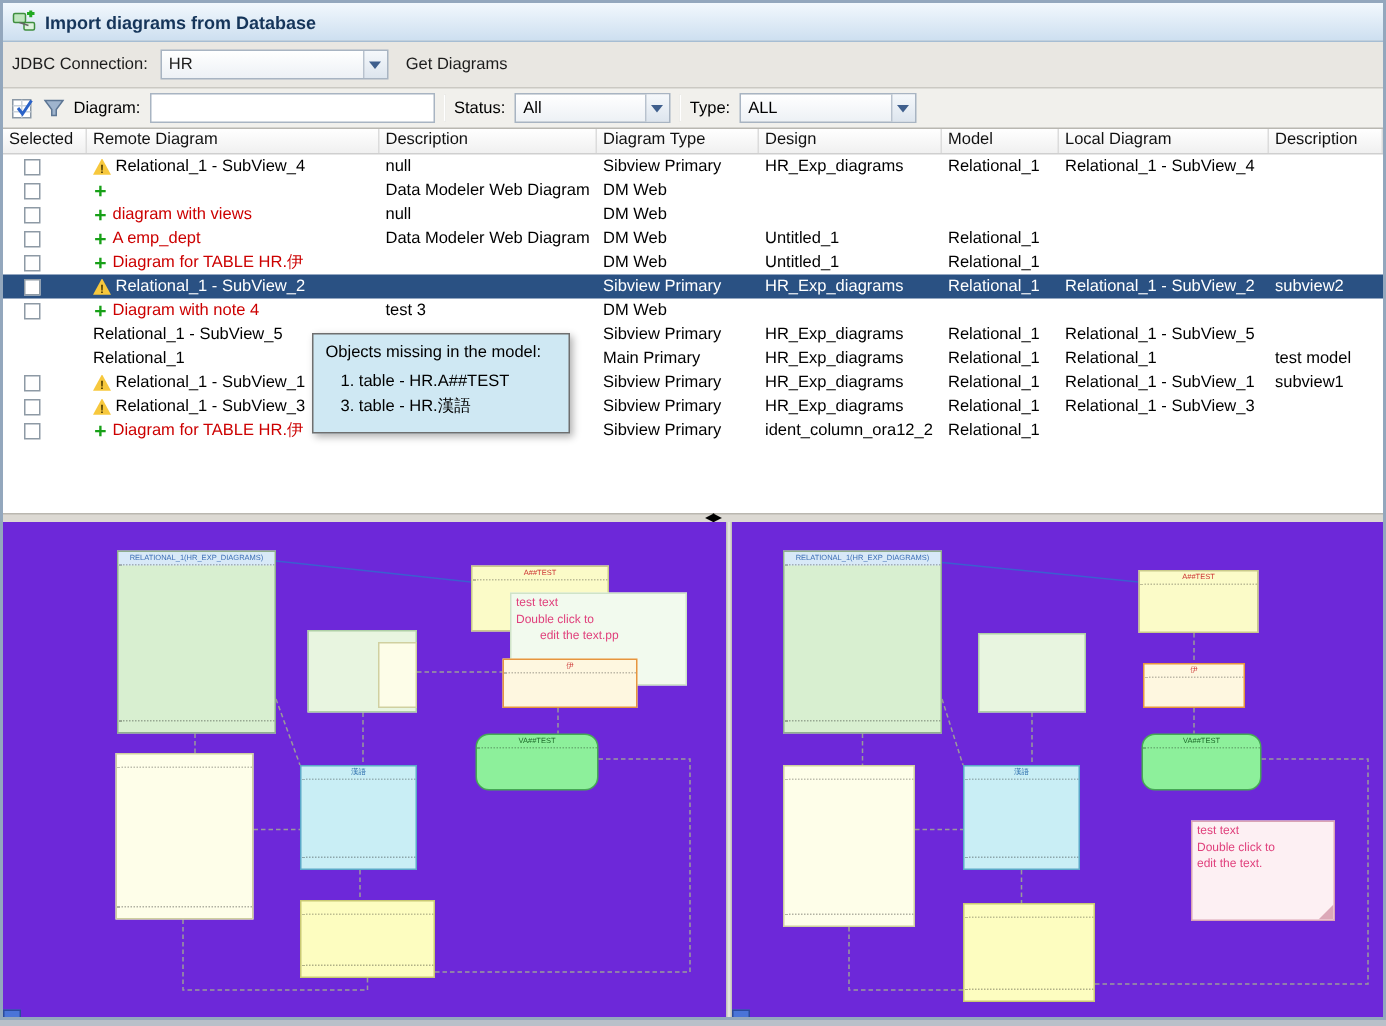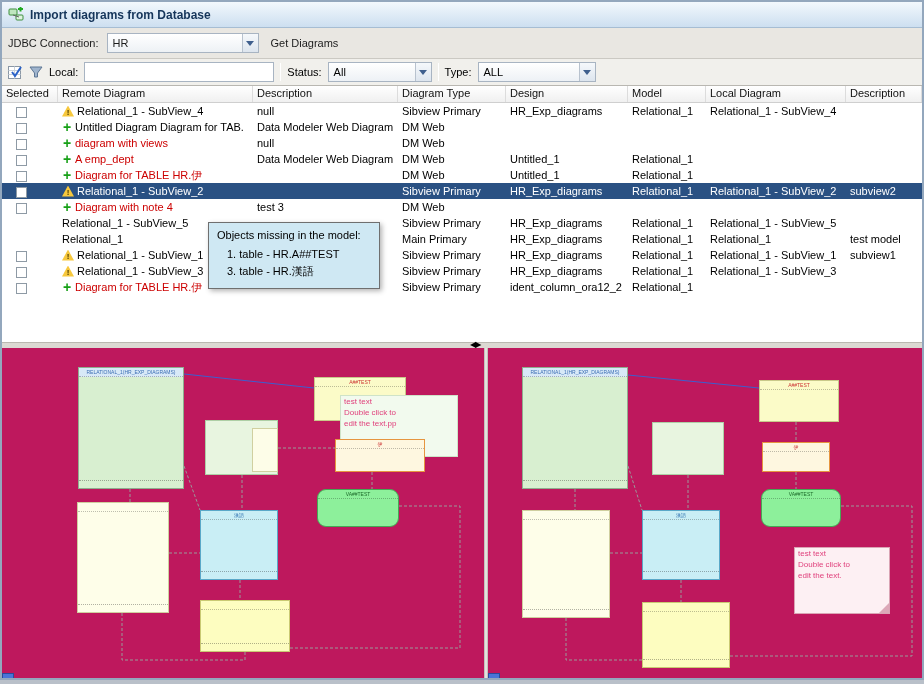--- a/index.html
+++ b/index.html
@@ -51,21 +51,21 @@
   .tooltip { position:absolute; left:206px; top:136px; width:172px; background:#cfe8f3;
              border:1px solid #6f6f6f; padding:6px 8px 8px; font-size:11px; z-index:6;
              box-shadow:2px 2px 5px rgba(0,0,0,.3); color:#000; }
   .tooltip .tt-title { margin-bottom:5px; }
   .tooltip .tt-item { line-height:17px; padding-left:10px; white-space:nowrap; }
   
   .hsplit { position:relative; height:6px; background:#dcd9d3; border-top:1px solid #bab7b0; }
   .hsplit .arrows { position:absolute; left:468px; top:-3px; font-size:8px; color:#000;
                     letter-spacing:-1px; }
   .preview { position:relative; height:331px; background:#fff; display:flex; }
-  .panel { position:relative; overflow:hidden; background:#be185d; }
+  .panel { position:relative; overflow:hidden; background:#6d28d9; }
   .panel-left { width:482px; }
   .vsplit { width:4px; background:#e4e2dd; border-left:1px solid #c4c2bc; border-right:1px solid #c4c2bc; }
   .panel-right { flex:1; }
   .hthumb { position:absolute; left:0; bottom:0; width:12px; height:6px; background:#4a74d8;
             border:1px solid #2a4a9c; z-index:4; }
   .dbox { position:absolute; border:1px solid #999; overflow:hidden; }
   .dbox.rounded { border-radius:9px; }
   .dbox .hdr { height:9px; line-height:9px; font-size:5px; text-align:center; overflow:hidden;
                white-space:nowrap; border-bottom:1px dotted rgba(0,0,0,.25); }
   .dbox .dvd { position:absolute; left:0; right:0; bottom:7px; border-top:1px dotted rgba(0,0,0,.3); }
@@ -104,21 +104,21 @@
     <svg width="15" height="15">
       <rect x="0.5" y="1.5" width="12" height="12" fill="#fff" stroke="#8a97a5"></rect>
       <line x1="0.5" y1="5.5" x2="12.5" y2="5.5" stroke="#c9d2db"></line>
       <line x1="0.5" y1="9.5" x2="12.5" y2="9.5" stroke="#c9d2db"></line>
       <line x1="6.5" y1="1.5" x2="6.5" y2="13.5" stroke="#c9d2db"></line>
       <path d="M4 7 L7 11 L13 2" fill="none" stroke="#2a62c8" stroke-width="2"></path>
     </svg>
     <svg width="14" height="14">
       <path d="M1 2 L13 2 L8.5 8 L8.5 12 L5.5 12 L5.5 8 Z" fill="#9fb4cd" stroke="#5d7694"></path>
     </svg>
-    <span>Local:</span>
+    <span>Diagram:</span>
     <input class="filter-input" type="text" value="" style="">
     <span class="vsep"></span>
     <span>Status:</span>
     <div class="combo" style="width:104px;">
       <span class="val">All</span>
       <span class="arrow"></span>
     </div>
     <span class="vsep"></span>
     <span>Type:</span>
     <div class="combo" style="width:118px;">
@@ -149,21 +149,20 @@
           <div class="td" style="width: 108px;">Sibview Primary</div>
           <div class="td" style="width: 122px;">HR_Exp_diagrams</div>
           <div class="td" style="width: 78px;">Relational_1</div>
           <div class="td" style="width: 140px;">Relational_1 - SubView_4</div>
           <div class="td" style="width: 76px;"></div>
         </div>
         <div class="tr">
           <div class="td" style="width: 56px;"><span class="checkbox"></span></div>
           <div class="td cell-name" style="width: 195px;">
             <span class="plus" style="color: rgb(23, 160, 23);">+</span>
-            <span>Untitled Diagram Diagram for TAB.</span>
           </div>
           <div class="td" style="width: 145px;">Data Modeler Web Diagram</div>
           <div class="td" style="width: 108px;">DM Web</div>
           <div class="td" style="width: 122px;"></div>
           <div class="td" style="width: 78px;"></div>
           <div class="td" style="width: 140px;"></div>
           <div class="td" style="width: 76px;"></div>
         </div>
         <div class="tr">
           <div class="td" style="width: 56px;"><span class="checkbox"></span></div>
@@ -328,21 +327,21 @@
           <div class="hdr" style="color: rgb(60, 110, 180); background: rgb(216, 233, 247);">RELATIONAL_1(HR_EXP_DIAGRAMS)</div>
           <div class="dvd"></div>
         </div>
         <div class="dbox" style="left: 203px; top: 72px; width: 73px; height: 55px; background: rgb(232, 245, 224); border-color: rgb(174, 207, 166);"></div>
         <div class="dbox" style="left: 312px; top: 29px; width: 92px; height: 44px; background: rgb(251, 251, 200); border-color: rgb(201, 201, 138);">
           <div class="hdr" style="color: rgb(204, 51, 51);">A##TEST</div>
         </div>
         <div class="dbox" style="left: 338px; top: 47px; width: 118px; height: 62px; background: rgb(242, 250, 238); border-color: rgb(207, 227, 200);">
           <div class="ln" style="color: rgb(224, 64, 124);">test text</div>
           <div class="ln" style="color: rgb(224, 64, 124);">Double click to</div>
-          <div class="ln" style="color: rgb(224, 64, 124);">edit the text.pp</div>
+          <div class="ln" style="color: rgb(224, 64, 124); margin-left: 16px;">edit the text.pp</div>
         </div>
         <div class="dbox" style="left: 250px; top: 80px; width: 26px; height: 44px; background: rgb(253, 253, 232); border-color: rgb(208, 208, 160);"></div>
         <div class="dbox" style="left: 333px; top: 91px; width: 90px; height: 33px; background: rgb(254, 247, 224); border-color: rgb(230, 149, 63);">
           <div class="hdr" style="color: rgb(204, 51, 51);">伊</div>
         </div>
         <div class="dbox rounded" style="left: 315px; top: 141px; width: 82px; height: 38px; background: rgb(141, 240, 155); border-color: rgb(69, 168, 84);">
           <div class="hdr" style="color: rgb(29, 107, 42);">VA##TEST</div>
         </div>
         <div class="dbox" style="left: 198px; top: 162px; width: 78px; height: 70px; background: rgb(201, 238, 245); border-color: rgb(90, 168, 200);">
           <div class="hdr" style="color: rgb(45, 111, 174);">漢語</div>

